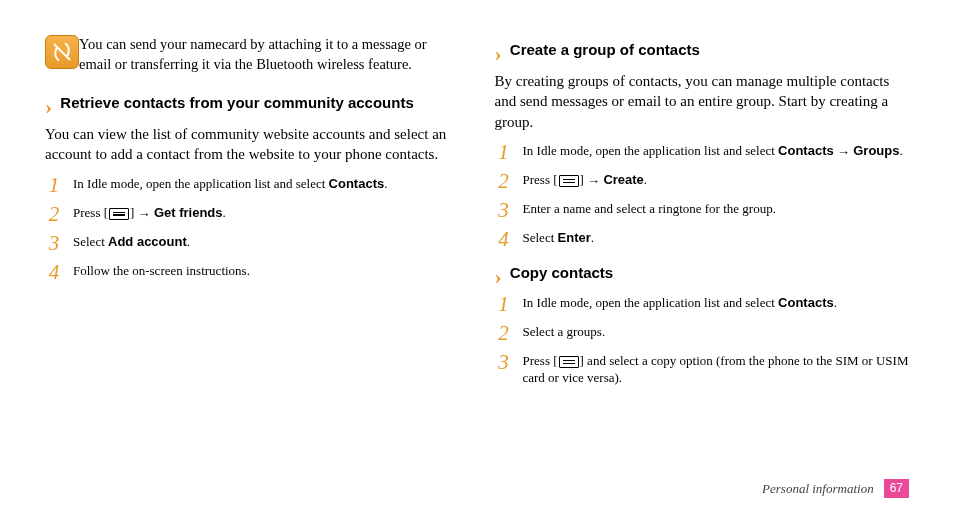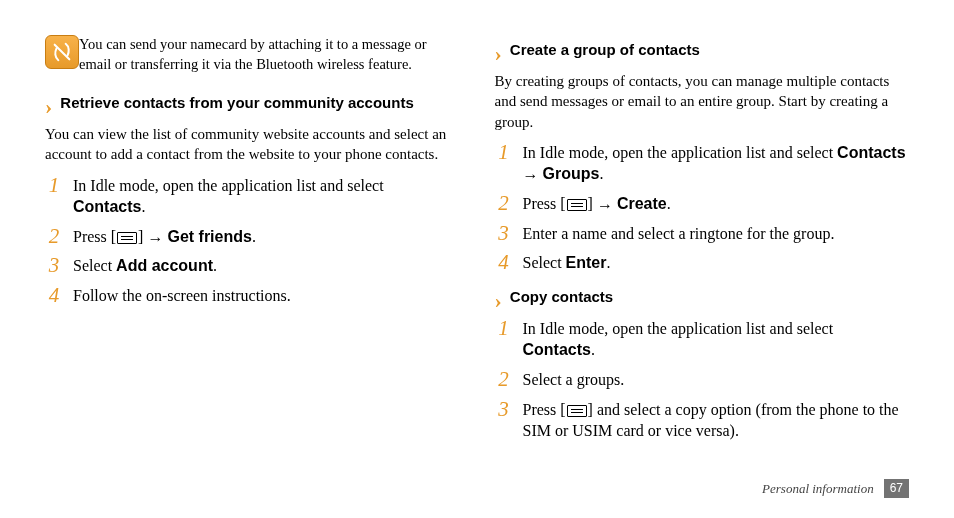--- a/index.html
+++ b/index.html
@@ -86,21 +86,21 @@
     font-size: 21px;
     font-style: italic;
     color: #e79a2a;
     font-family: Georgia, serif;
     line-height: 1;
     width: 18px;
     text-align: center;
     flex-shrink: 0;
   }
   .step-body {
-    font-size: 16px;
+    font-size: 13px;
     line-height: 1.35;
   }
   .menu-icon {
     display: inline-block;
     vertical-align: middle;
     width: 20px;
     height: 12px;
     border: 1.2px solid #000;
     border-radius: 1px;
     position: relative;
@@ -122,21 +122,21 @@
     right: 45px;
     font-size: 13px;
     font-style: italic;
     color: #444;
     display: flex;
     align-items: center;
     gap: 10px;
   }
   .page-num {
     font-style: normal;
-    background: #737373;
+    background: #ec4899;
     color: #fff;
     padding: 1px 6px;
     font-size: 12px;
     font-family: Arial, sans-serif;
   }
   b { font-weight: 700; font-family: "Helvetica Neue", Arial, sans-serif; }
 </style>
 </head>
 <body>
 

